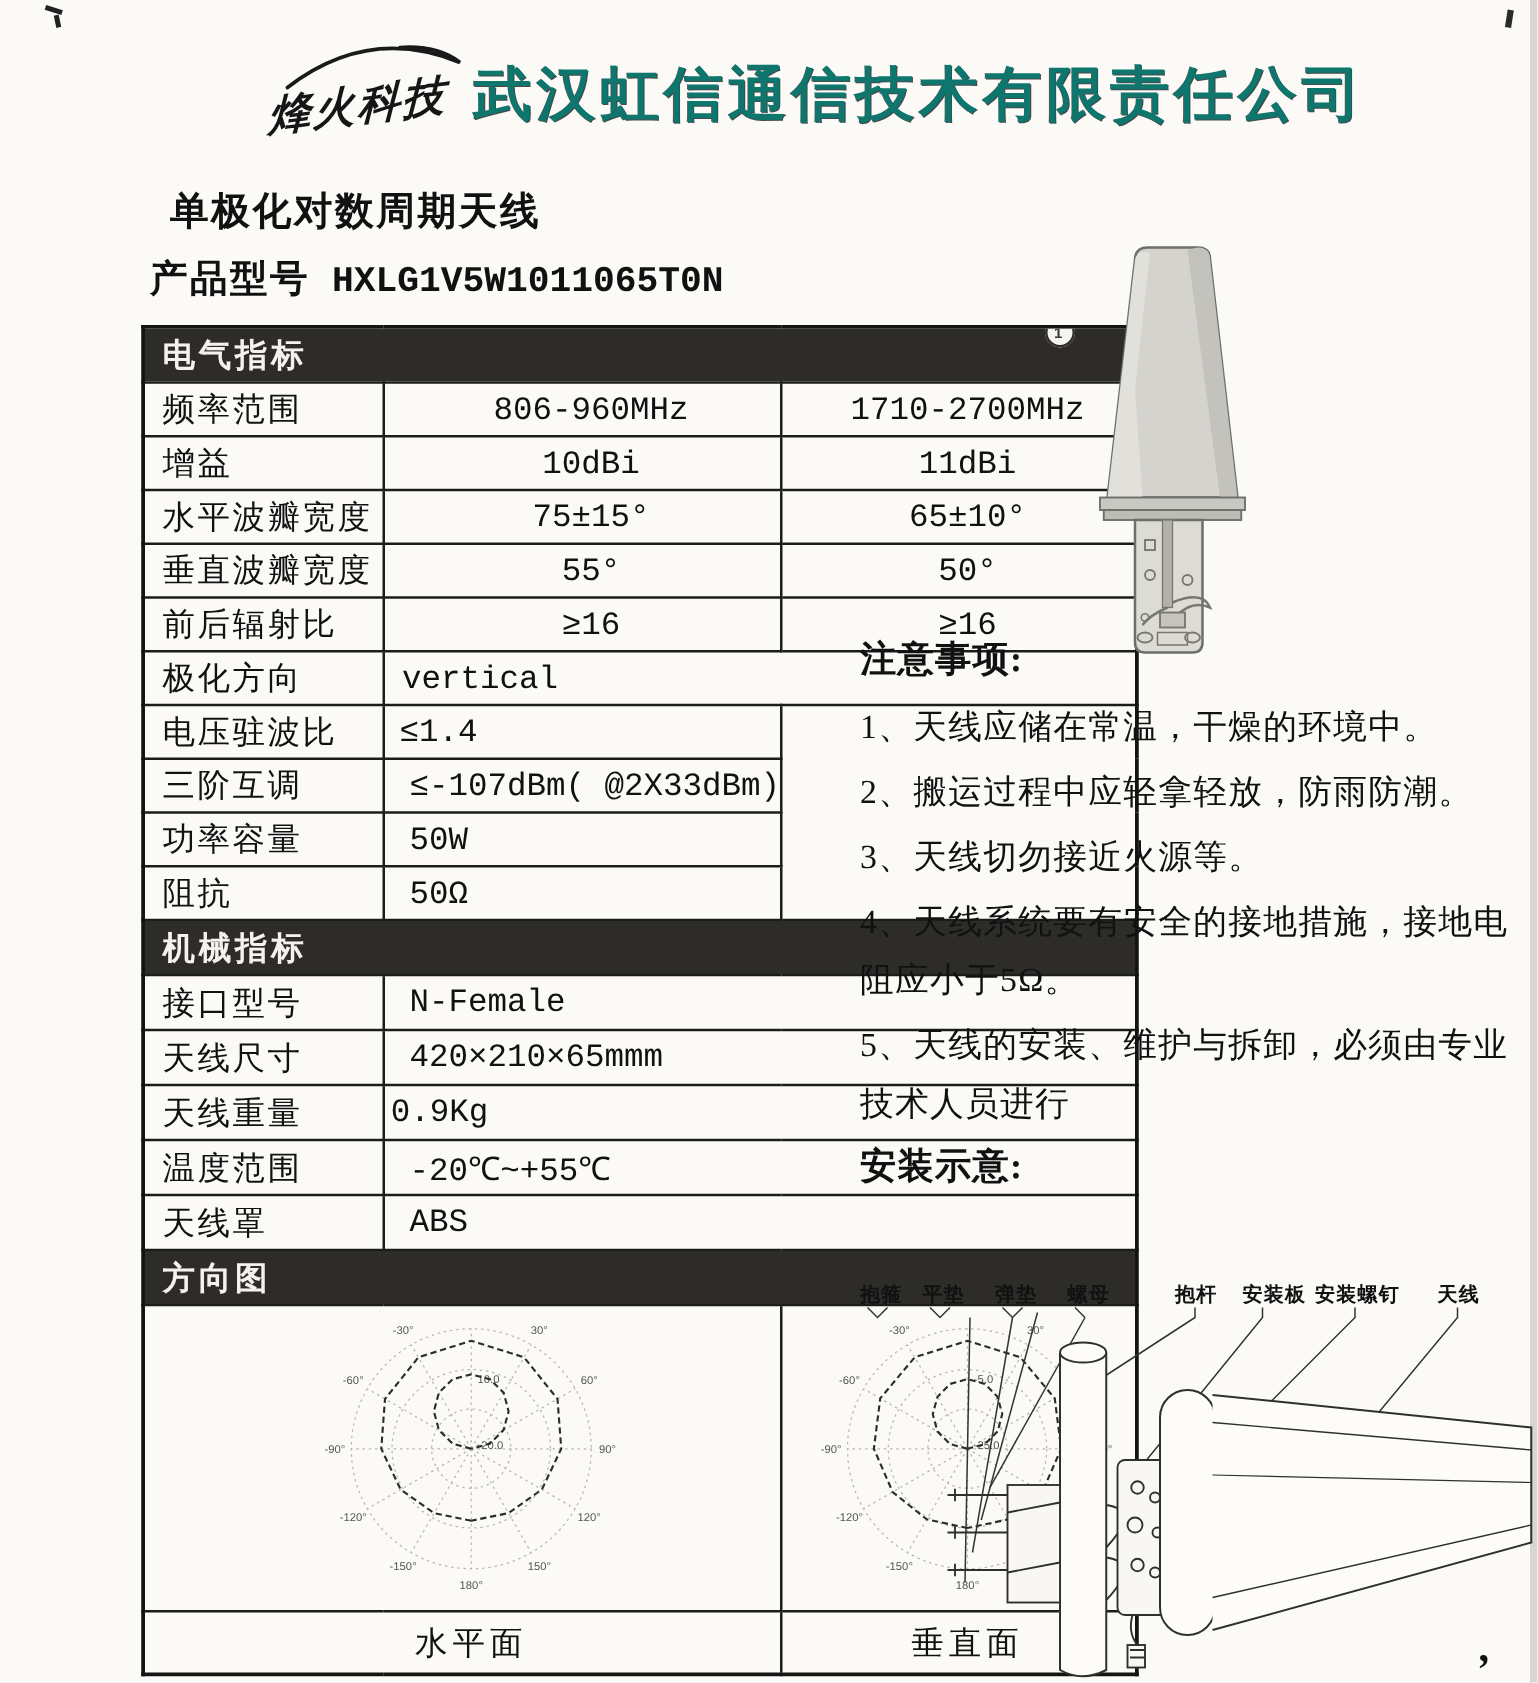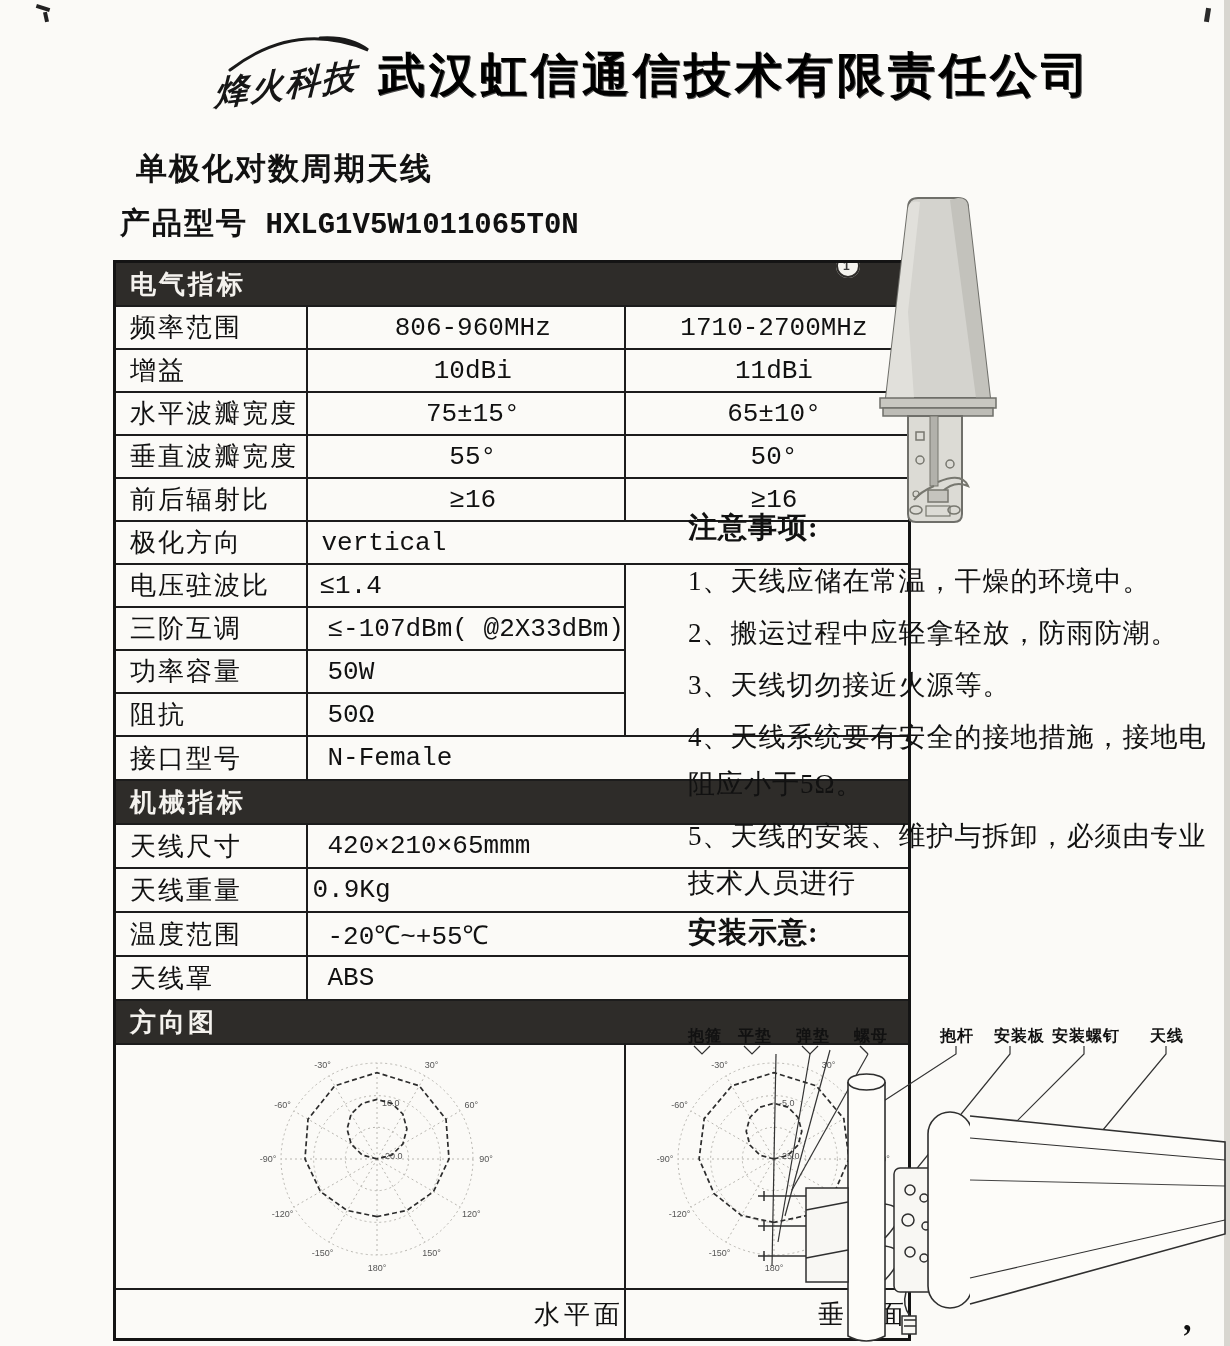--- a/index.html
+++ b/index.html
@@ -18,21 +18,21 @@
   .logo-text{
     position:absolute;left:14px;top:34px;
     font-family:"DejaVu Serif",serif;
     font-style:italic;font-weight:bold;font-size:34px;
     transform:rotate(-7deg) skewX(-8deg);
     letter-spacing:2px;color:#161616;
   }
   .company-name{
     position:absolute;left:378px;top:44px;
     font-family:"Liberation Sans","DejaVu Sans",sans-serif;
-    font-weight:900;font-size:47px;letter-spacing:4px;color:#000000;
+    font-weight:900;font-size:47px;letter-spacing:4px;color:#0f766e;
     text-shadow:1px 1px 0 #4a4a4a;
     white-space:nowrap;
   }
   
   .product-name{
     position:absolute;left:136px;top:148px;
     font-size:31px;font-weight:bold;letter-spacing:2px;
   }
   .model-line{position:absolute;left:120px;top:203px;font-size:30px;white-space:nowrap;}
   .model-label{font-weight:bold;letter-spacing:2px;}
@@ -72,21 +72,21 @@
     font-family:"Liberation Mono","DejaVu Sans Mono",monospace;
     text-align:center;padding:0 4px;font-size:25px;
   }
   td.valspan{
     font-family:"Liberation Mono","DejaVu Sans Mono",monospace;
     text-align:left;padding-left:34px;font-size:25px;
   }
   td.mech{height:42px;}
   td.plotcell{height:238px;padding:0;vertical-align:middle;text-align:center;}
   td.capcell{
-    height:48px;text-align:right;font-size:30px;letter-spacing:4px;padding:0;
+    height:48px;text-align:center;font-size:30px;letter-spacing:4px;padding:0;
   }
   .polar-box{display:inline-block;width:268px;height:236px;}
   
   .antenna-photo{position:absolute;left:850px;top:192px;}
   
   .notes{position:absolute;left:688px;top:508px;width:537px;}
   .notes-title{font-size:29px;font-weight:bold;letter-spacing:1px;margin:0 0 10px 0;}
   .note-item{font-size:27px;line-height:47px;margin:0 0 5px 0;letter-spacing:1px;}
   .install-title{font-size:29px;font-weight:bold;letter-spacing:1px;margin:6px 0 0 0;}
   
@@ -184,27 +184,27 @@
     <tr>
       <td class="lbl">功率容量</td>
       <td class="valspan" style="padding-left:20px">50W</td>
     </tr>
     <tr>
       <td class="lbl">阻抗</td>
       <td class="valspan" style="padding-left:20px">50Ω</td>
     </tr>
 
     <tr>
+          <td class="sect" colspan="3"><span>机械指标</span></td>
+        </tr>
+
+    <tr>
       <td class="lbl mech">接口型号</td>
       <td class="valspan" colspan="2" style="padding-left:20px">N-Female</td>
     </tr>
-
-    <tr>
-          <td class="sect" colspan="3"><span>机械指标</span></td>
-        </tr>
     <tr>
       <td class="lbl mech">天线尺寸</td>
       <td class="valspan" colspan="2" style="padding-left:20px">420×210×65mmm</td>
     </tr>
     <tr>
       <td class="lbl mech">天线重量</td>
       <td class="valspan" colspan="2" style="padding-left:5px">0.9Kg</td>
     </tr>
     <tr>
       <td class="lbl mech">温度范围</td>

